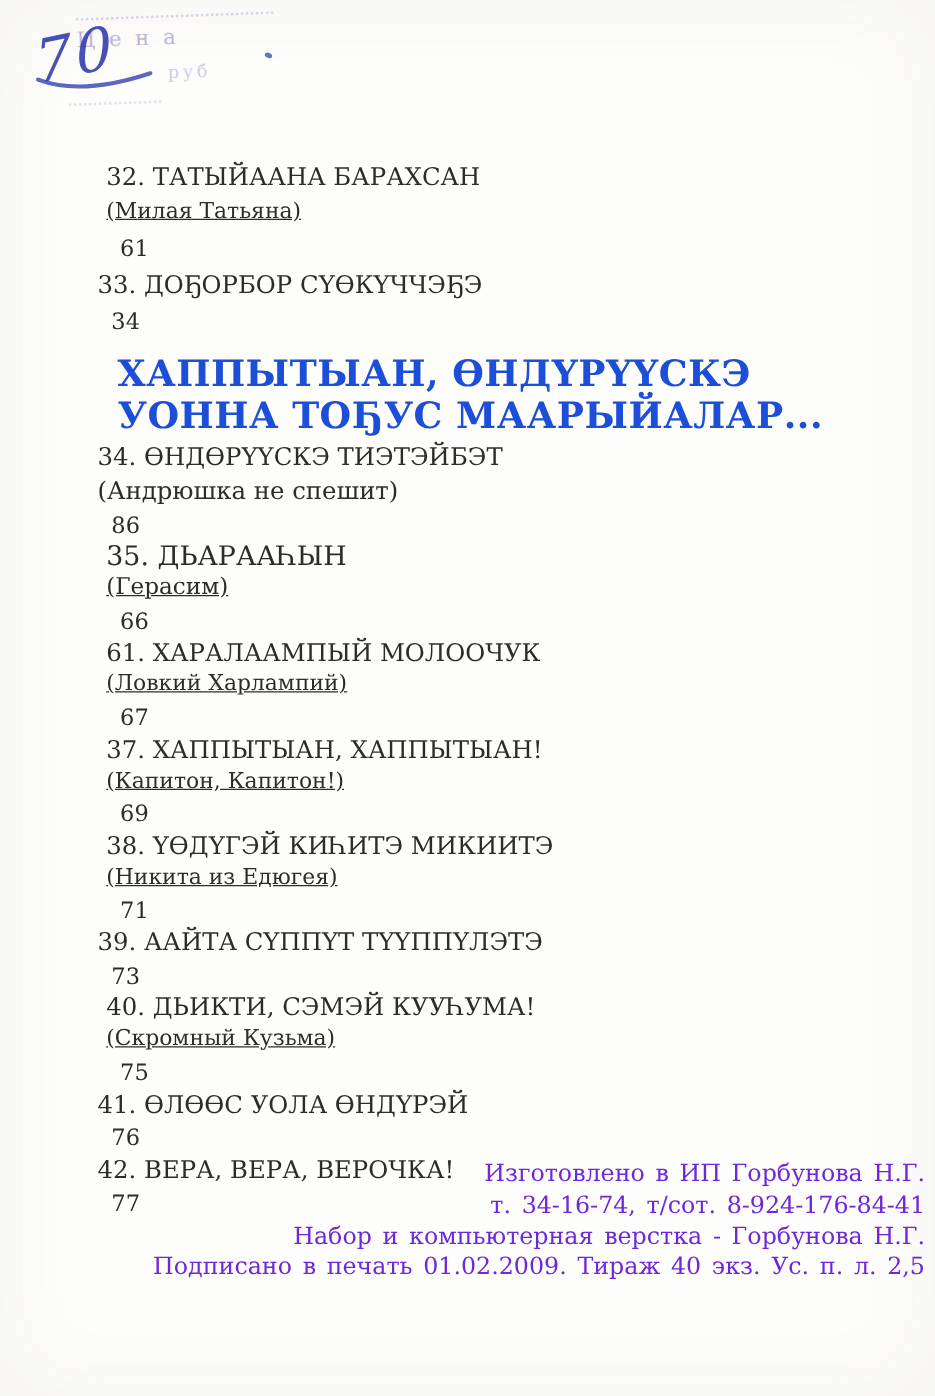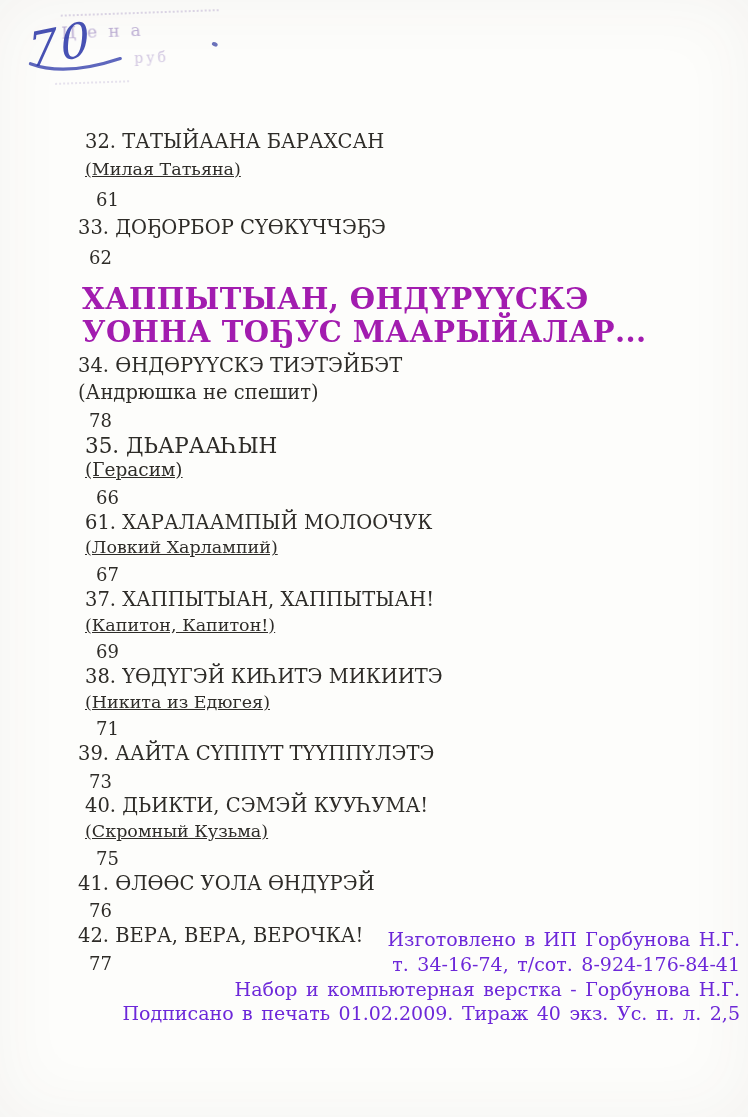--- a/index.html
+++ b/index.html
@@ -61,21 +61,21 @@
     background-image:radial-gradient(circle at 2px 11px, rgba(74,70,62,0.78) 1.1px, rgba(74,70,62,0) 1.5px);
     background-size:5.6px 14px; background-repeat:repeat-x;
   }
   .pageno { width:34px; text-align:right; font-size:18px; }
   .no-leader .leader { background:none; }
   .no-leader .pageno { visibility:hidden; }
   .lg .main { font-size:21.5px; }
   .lg .note { font-size:18.5px; }
   .toc-heading {
     font-weight:bold; font-size:29px; line-height:33.5px;
-    letter-spacing:0.4px; margin:11px 0 4px 4px; color:#a21caf;
+    letter-spacing:0.4px; margin:11px 0 4px 16px; color:#1d4ed8;
   }
 
   
   .colophon {
     position:absolute; left:0; top:927px; width:740px;
     text-align:right; font-size:19px; line-height:24.8px;
     color:#6d28d9; word-spacing:2.5px;
   }
 
   
@@ -107,41 +107,41 @@
       <div class="toc-row">
         <span class="main">32. ТАТЫЙААНА БАРАХСАН</span>
         <span class="note">(Милая Татьяна)</span>
         <span class="leader"></span>
         <span class="pageno">61</span>
       </div>
       <div class="toc-row">
         <span class="main">33. ДОҔОРБОР СҮӨКҮЧЧЭҔЭ</span>
 
         <span class="leader"></span>
-        <span class="pageno">62</span>
+        <span class="pageno">34</span>
       </div>
     </div>
 
     <div class="toc-heading">
       <div>ХАППЫТЫАН, ӨНДҮРҮҮСКЭ</div>
       <div>УОННА ТОҔУС МААРЫЙАЛАР...</div>
     </div>
 
     <div class="toc-rows-main">
       <div class="toc-row no-leader">
         <span class="main">34. ӨНДӨРҮҮСКЭ ТИЭТЭЙБЭТ</span>
 
         <span class="leader"></span>
         <span class="pageno"></span>
       </div>
       <div class="toc-row">
         <span class="main">(Андрюшка не спешит)</span>
 
         <span class="leader"></span>
-        <span class="pageno">78</span>
+        <span class="pageno">86</span>
       </div>
       <div class="toc-row lg">
         <span class="main">35. ДЬАРААҺЫН</span>
         <span class="note">(Герасим)</span>
         <span class="leader"></span>
         <span class="pageno">66</span>
       </div>
       <div class="toc-row">
         <span class="main">61. ХАРАЛААМПЫЙ МОЛООЧУК</span>
         <span class="note">(Ловкий Харлампий)</span>

